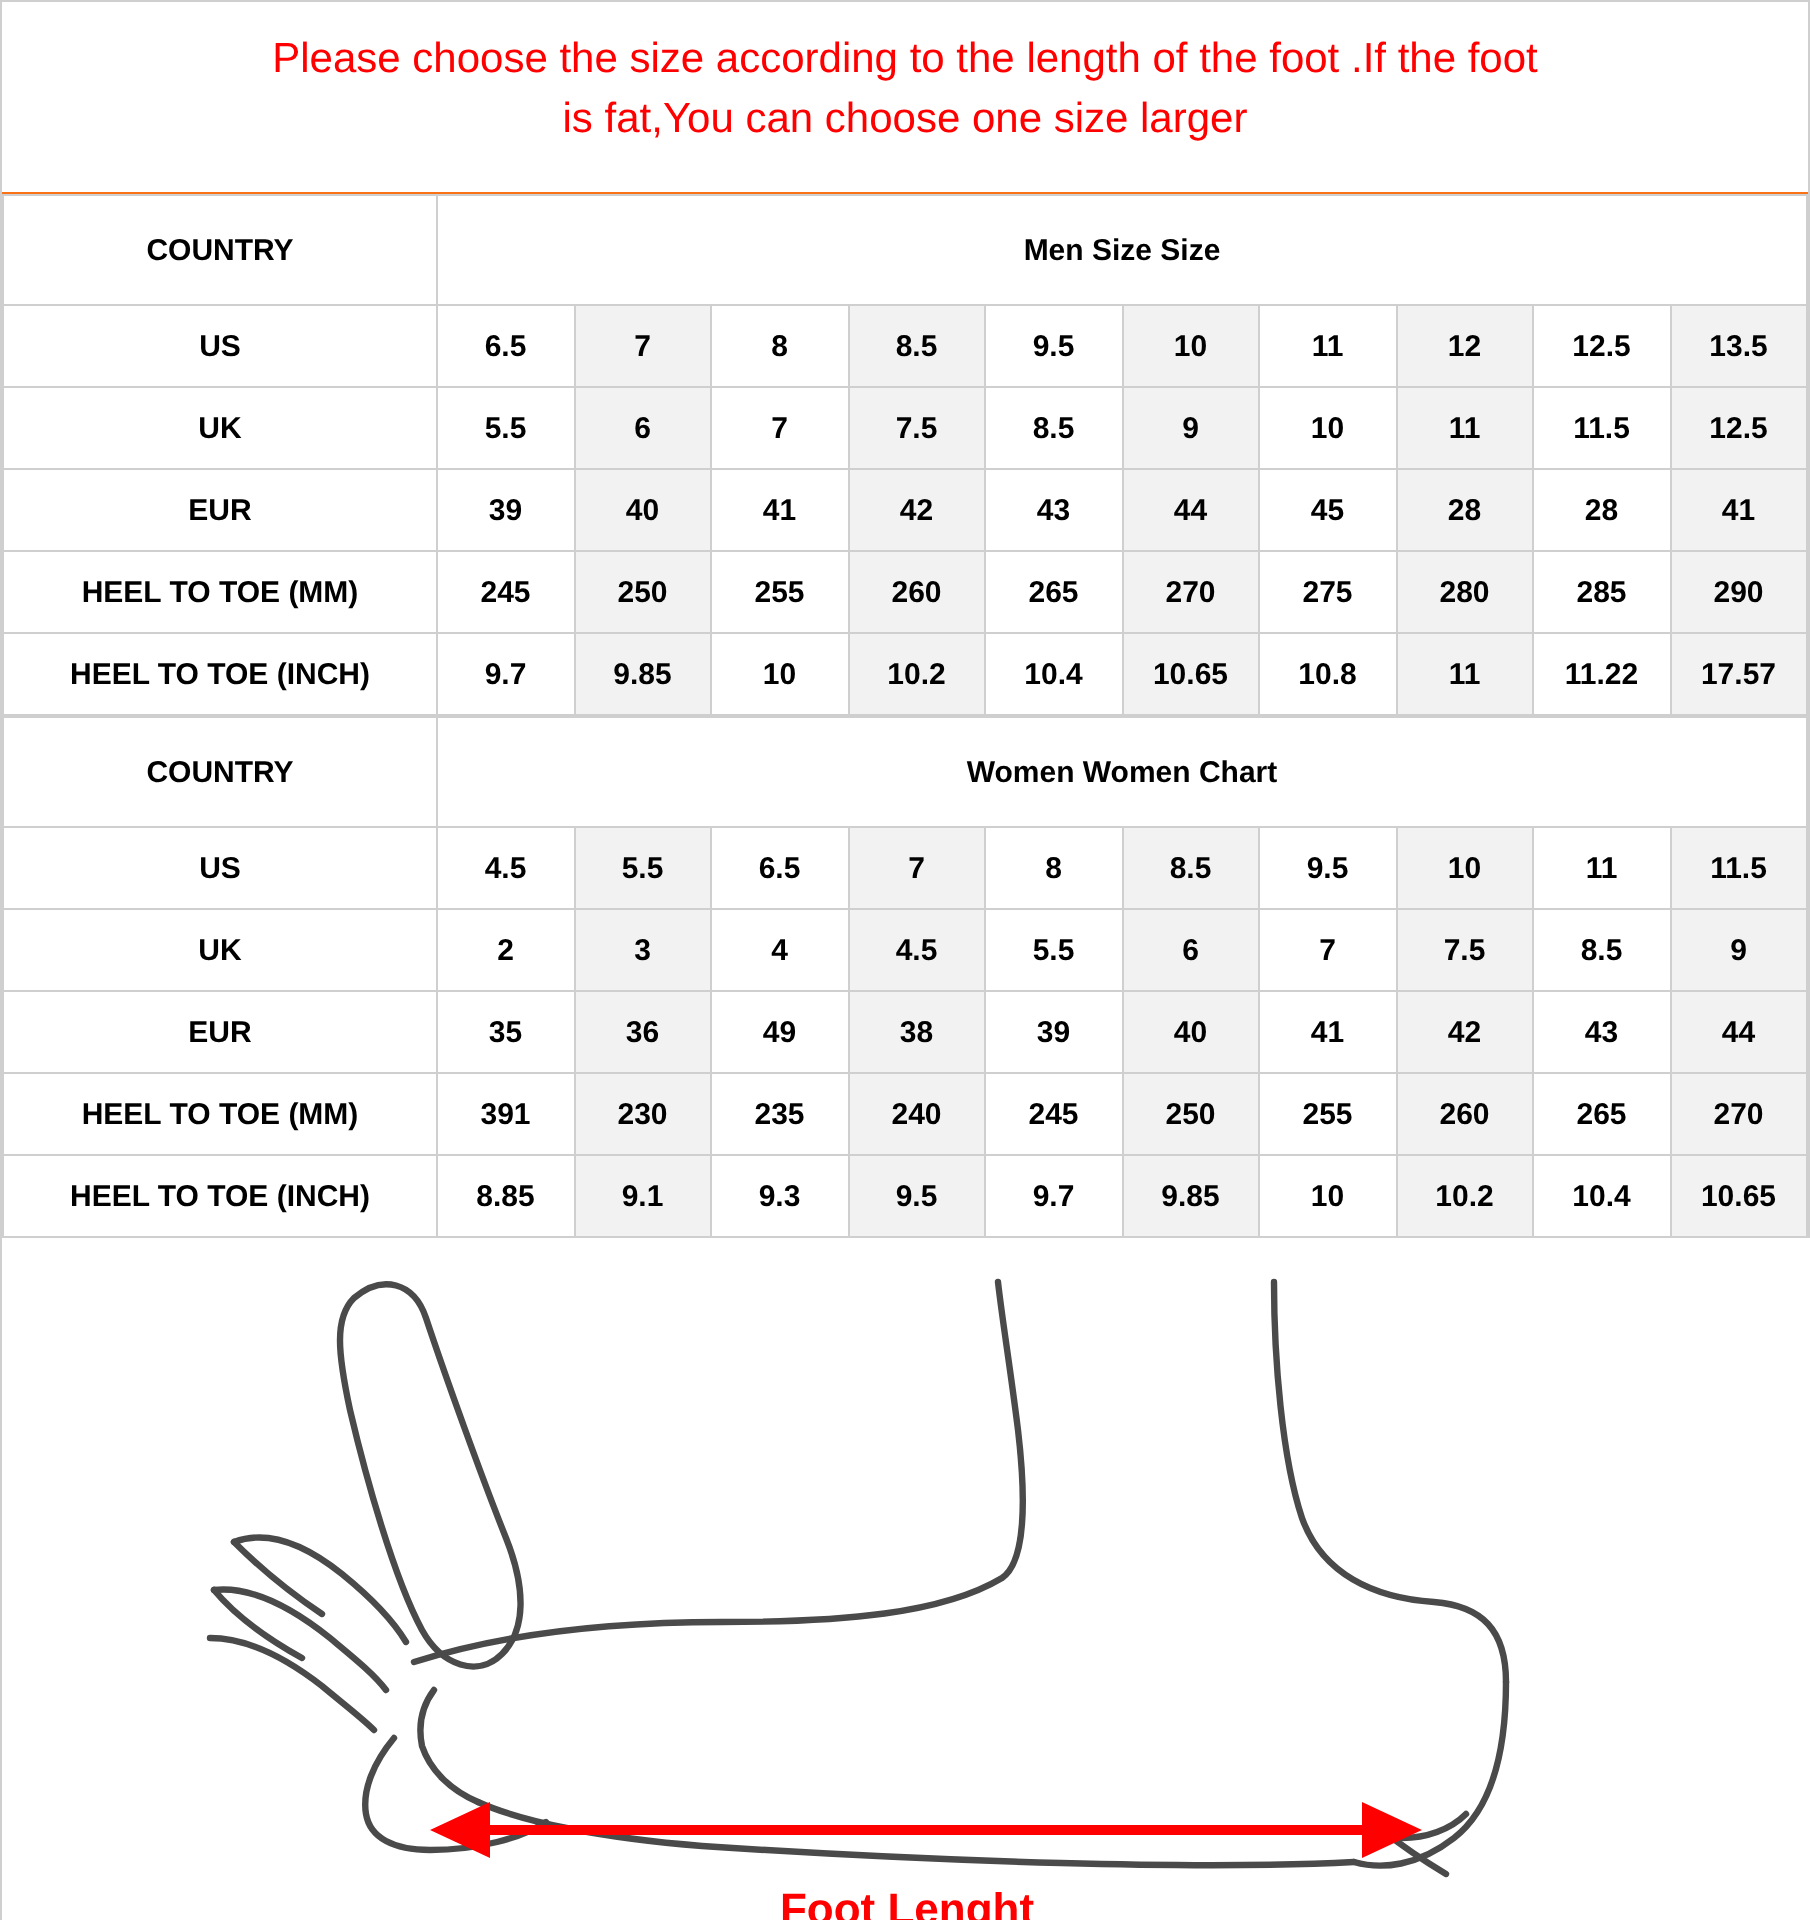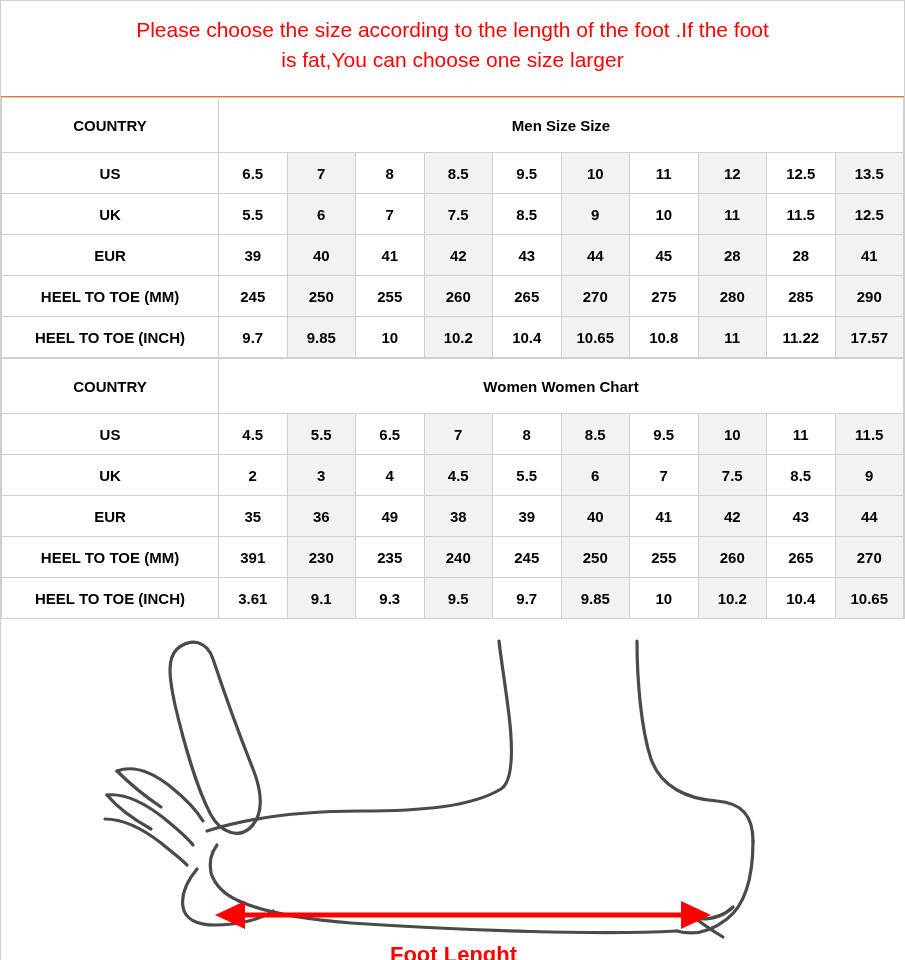--- a/index.html
+++ b/index.html
@@ -216,21 +216,21 @@
       <td class="val">240</td>
       <td class="val">245</td>
       <td class="val">250</td>
       <td class="val">255</td>
       <td class="val">260</td>
       <td class="val">265</td>
       <td class="val">270</td>
     </tr>
     <tr class="band">
       <td class="label-cell">HEEL TO TOE (INCH)</td>
-      <td class="val">3.61</td>
+      <td class="val">8.85</td>
       <td class="val">9.1</td>
       <td class="val">9.3</td>
       <td class="val">9.5</td>
       <td class="val">9.7</td>
       <td class="val">9.85</td>
       <td class="val">10</td>
       <td class="val">10.2</td>
       <td class="val">10.4</td>
       <td class="val">10.65</td>
     </tr>

